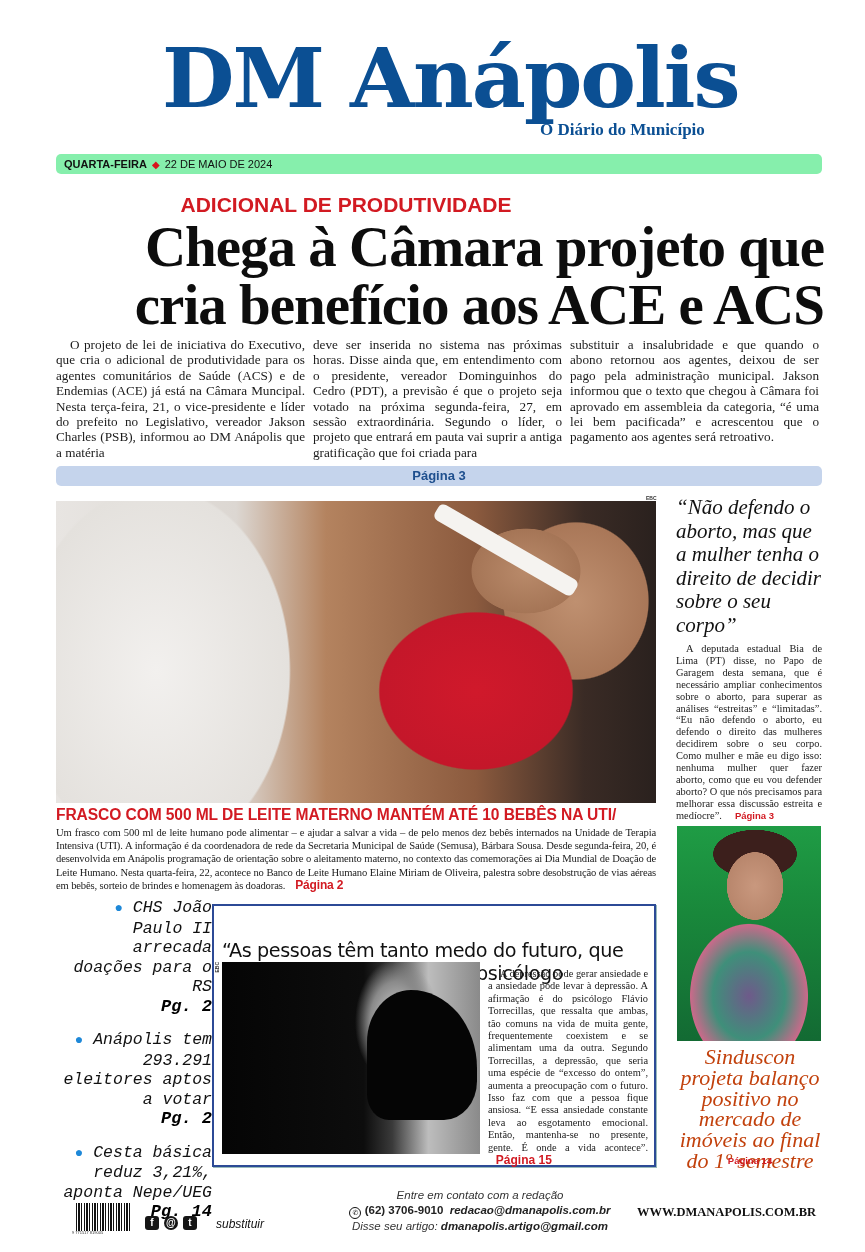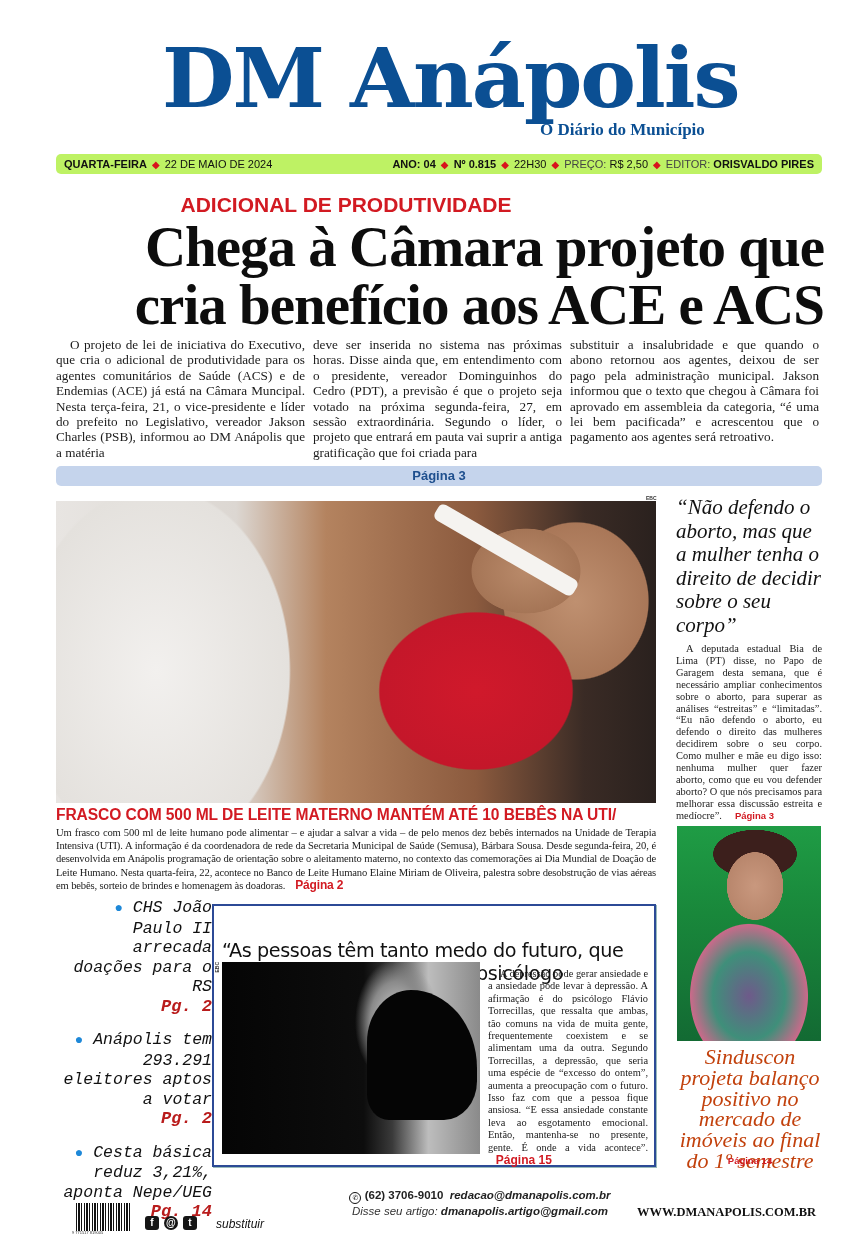--- a/index.html
+++ b/index.html
@@ -5,21 +5,21 @@
   * { box-sizing: border-box; margin: 0; padding: 0; }
   html, body { width: 865px; height: 1252px; background: #ffffff; overflow: hidden; }
   body { position: relative; font-family: "Liberation Serif", serif; color: #1a1a1a; }
 
   .abs { position: absolute; }
 
   
   .logo { left: 162px; top: 38px; width: 560px; height: 80px; font-family: "DejaVu Serif", serif; font-weight: 900; font-size: 82px; line-height: 80px; color: #0b4f93; letter-spacing: -2px; transform: scaleX(1.02); transform-origin: left; white-space: nowrap; }
   .tagline { left: 540px; top: 120px; font-family: "Liberation Serif", serif; font-weight: bold; font-size: 17px; color: #0b4f93; white-space: nowrap; }
 
-  .infobar { left: 56px; top: 154px; width: 766px; height: 20px; background: #bef264; border-radius: 5px; font-family: "Liberation Sans", sans-serif; font-size: 11px; color: #111; display: flex; align-items: center; justify-content: space-between; padding: 0 8px; white-space: nowrap; }
+  .infobar { left: 56px; top: 154px; width: 766px; height: 20px; background: #86efac; border-radius: 5px; font-family: "Liberation Sans", sans-serif; font-size: 11px; color: #111; display: flex; align-items: center; justify-content: space-between; padding: 0 8px; white-space: nowrap; }
   .infobar b { font-weight: bold; }
   .infobar .dia { color: #d8141c; font-size: 10px; margin: 0 2px; }
   .infobar .light { color: #444; }
 
   
   .kicker { left: 0; top: 193px; width: 692px; text-align: center; font-family: "Liberation Sans", sans-serif; font-weight: bold; font-size: 21px; color: #d21a22; }
   .headline { left: 54px; top: 218px; width: 770px; text-align: right; font-family: "Liberation Serif", serif; font-weight: bold; font-size: 57px; line-height: 58px; color: #0d0d0d; letter-spacing: -1px; }
 
   .story-cols { left: 56px; top: 337px; width: 766px; display: flex; gap: 8px; }
   .story-col { width: 249px; font-size: 13.2px; line-height: 15.4px; text-align: justify; }
@@ -52,21 +52,21 @@
     radial-gradient(ellipse 52px 30px at 78px 28px, #3c1f1c 0%, #3c1f1c 80%, transparent 81%),
     radial-gradient(ellipse 90px 110px at 72px 170px, #6e5a8a 0%, #3f8f7a 40%, #c96a8a 65%, transparent 66%),
     linear-gradient(180deg, #1f9c45 0%, #19883b 40%, #136a33 100%); overflow: hidden; }
   .sind-head { left: 672px; top: 1047px; width: 156px; text-align: center; font-family: "Liberation Serif", serif; font-style: italic; font-size: 22px; line-height: 20.8px; color: #c2410c; }
   .sind-pg { left: 672px; top: 1155px; width: 156px; text-align: center; font-family: "Liberation Sans", sans-serif; font-weight: bold; font-size: 9.5px; color: #d21a22; }
 
   
   .briefs { left: 56px; top: 898px; width: 156px; text-align: right; font-family: Liberation Mono, monospace; font-style: italic; font-size: 16.5px; line-height: 19.5px; color: #111; }
   .brief { margin-bottom: 14px; }
   .brief .dot { color: #1e88d8; font-style: normal; font-size: 14px; }
-  .brief .pg { display: block; color: #b91c1c; font-weight: bold; font-size: 17px; }
+  .brief .pg { display: block; color: #000000; font-weight: bold; font-size: 17px; }
 
   
   .box { left: 212px; top: 904px; width: 444px; height: 263px; border: 2px solid #2c4a96; box-shadow: 1px 1px 0 #9bb; }
   .box-head { left: 222px; top: 939px; width: 430px; font-family: "DejaVu Sans", sans-serif; font-size: 19.2px; line-height: 23px; color: #111; letter-spacing: -0.4px; }
   .photo3 { left: 222px; top: 962px; width: 258px; height: 192px; background:
     radial-gradient(ellipse 60px 90px at 175px 60px, #d8d8d8 0%, #8a8a8a 45%, transparent 70%),
     linear-gradient(90deg, #050505 0%, #0d0d0d 55%, #3a3a3a 66%, #bdbdbd 80%, #8a8a8a 100%); overflow: hidden; }
   .photo3 .fig { position: absolute; left: 145px; top: 28px; width: 110px; height: 130px; background: #050505; border-radius: 40% 60% 30% 20%; }
   .credit3 { left: 214px; top: 962px; writing-mode: vertical-rl; transform: rotate(180deg); }
   .box-body { left: 488px; top: 968px; width: 160px; font-family: "Liberation Serif", serif; font-size: 10.4px; line-height: 12.4px; text-align: justify; }
@@ -90,33 +90,20 @@
 <body>
 
 <div class="abs logo">DM Anápolis</div>
 <div class="abs tagline">O Diário do Município</div>
 
 <div class="abs infobar">
   <span>
     <b>QUARTA-FEIRA</b>
     <span class="dia">◆</span>
     <span>22 DE MAIO DE 2024</span>
-  </span>
-  <span>
-    <b>ANO: 04</b>
-    <span class="dia">◆</span>
-    <b>Nº 0.815</b>
-    <span class="dia">◆</span>
-    <span>22H30</span>
-    <span class="dia">◆</span>
-    <span class="light">PREÇO:</span>
-    <span>R$ 2,50</span>
-    <span class="dia">◆</span>
-    <span class="light">EDITOR:</span>
-    <b>ORISVALDO PIRES</b>
   </span>
 </div>
 
 <div class="abs kicker">ADICIONAL DE PRODUTIVIDADE</div>
 <h1 class="abs headline">Chega à Câmara projeto que cria benefício aos ACE e ACS</h1>
 <div class="abs story-cols">
   <p class="story-col first">O projeto de lei de iniciativa do Executivo, que cria o adicional de produtividade para os agentes comunitários de Saúde (ACS) e de Endemias (ACE) já está na Câmara Muncipal. Nesta terça-feira, 21, o vice-presidente e líder do prefeito no Legislativo, vereador Jakson Charles (PSB), informou ao DM Anápolis que a matéria</p>
   <p class="story-col">deve ser inserida no sistema nas próximas horas. Disse ainda que, em entendimento com o presidente, vereador Dominguinhos do Cedro (PDT), a previsão é que o projeto seja votado na próxima segunda-feira, 27, em sessão extraordinária. Segundo o líder, o projeto que entrará em pauta vai suprir a antiga gratificação que foi criada para</p>
   <p class="story-col">substituir a insalubridade e que quando o abono retornou aos agentes, deixou de ser pago pela administração municipal. Jakson informou que o texto que chegou à Câmara foi aprovado em assembleia da categoria, “é uma lei bem pacificada” e acrescentou que o pagamento aos agentes será retroativo.</p>
 </div>
@@ -172,20 +159,21 @@
 
 <div class="abs barcode"></div>
 <div class="abs barcode-num">9 771517 819005</div>
 <div class="abs social">
   <span class="soc-icon">f</span>
   <span class="soc-icon round">@</span>
   <span class="soc-icon">t</span>
 </div>
 <div class="abs handle">substituir</div>
 <div class="abs contact">
+  <div class="it">Entre em contato com a redação</div>
   <div>
     <span class="wa">✆</span>
     <b>(62) 3706-9010</b>
     &nbsp;<span class="bi">redacao@dmanapolis.com.br</span>
   </div>
   <div>
     <span class="it">Disse seu artigo:</span>
     <span class="bi">dmanapolis.artigo@gmail.com</span>
   </div>
 </div>

